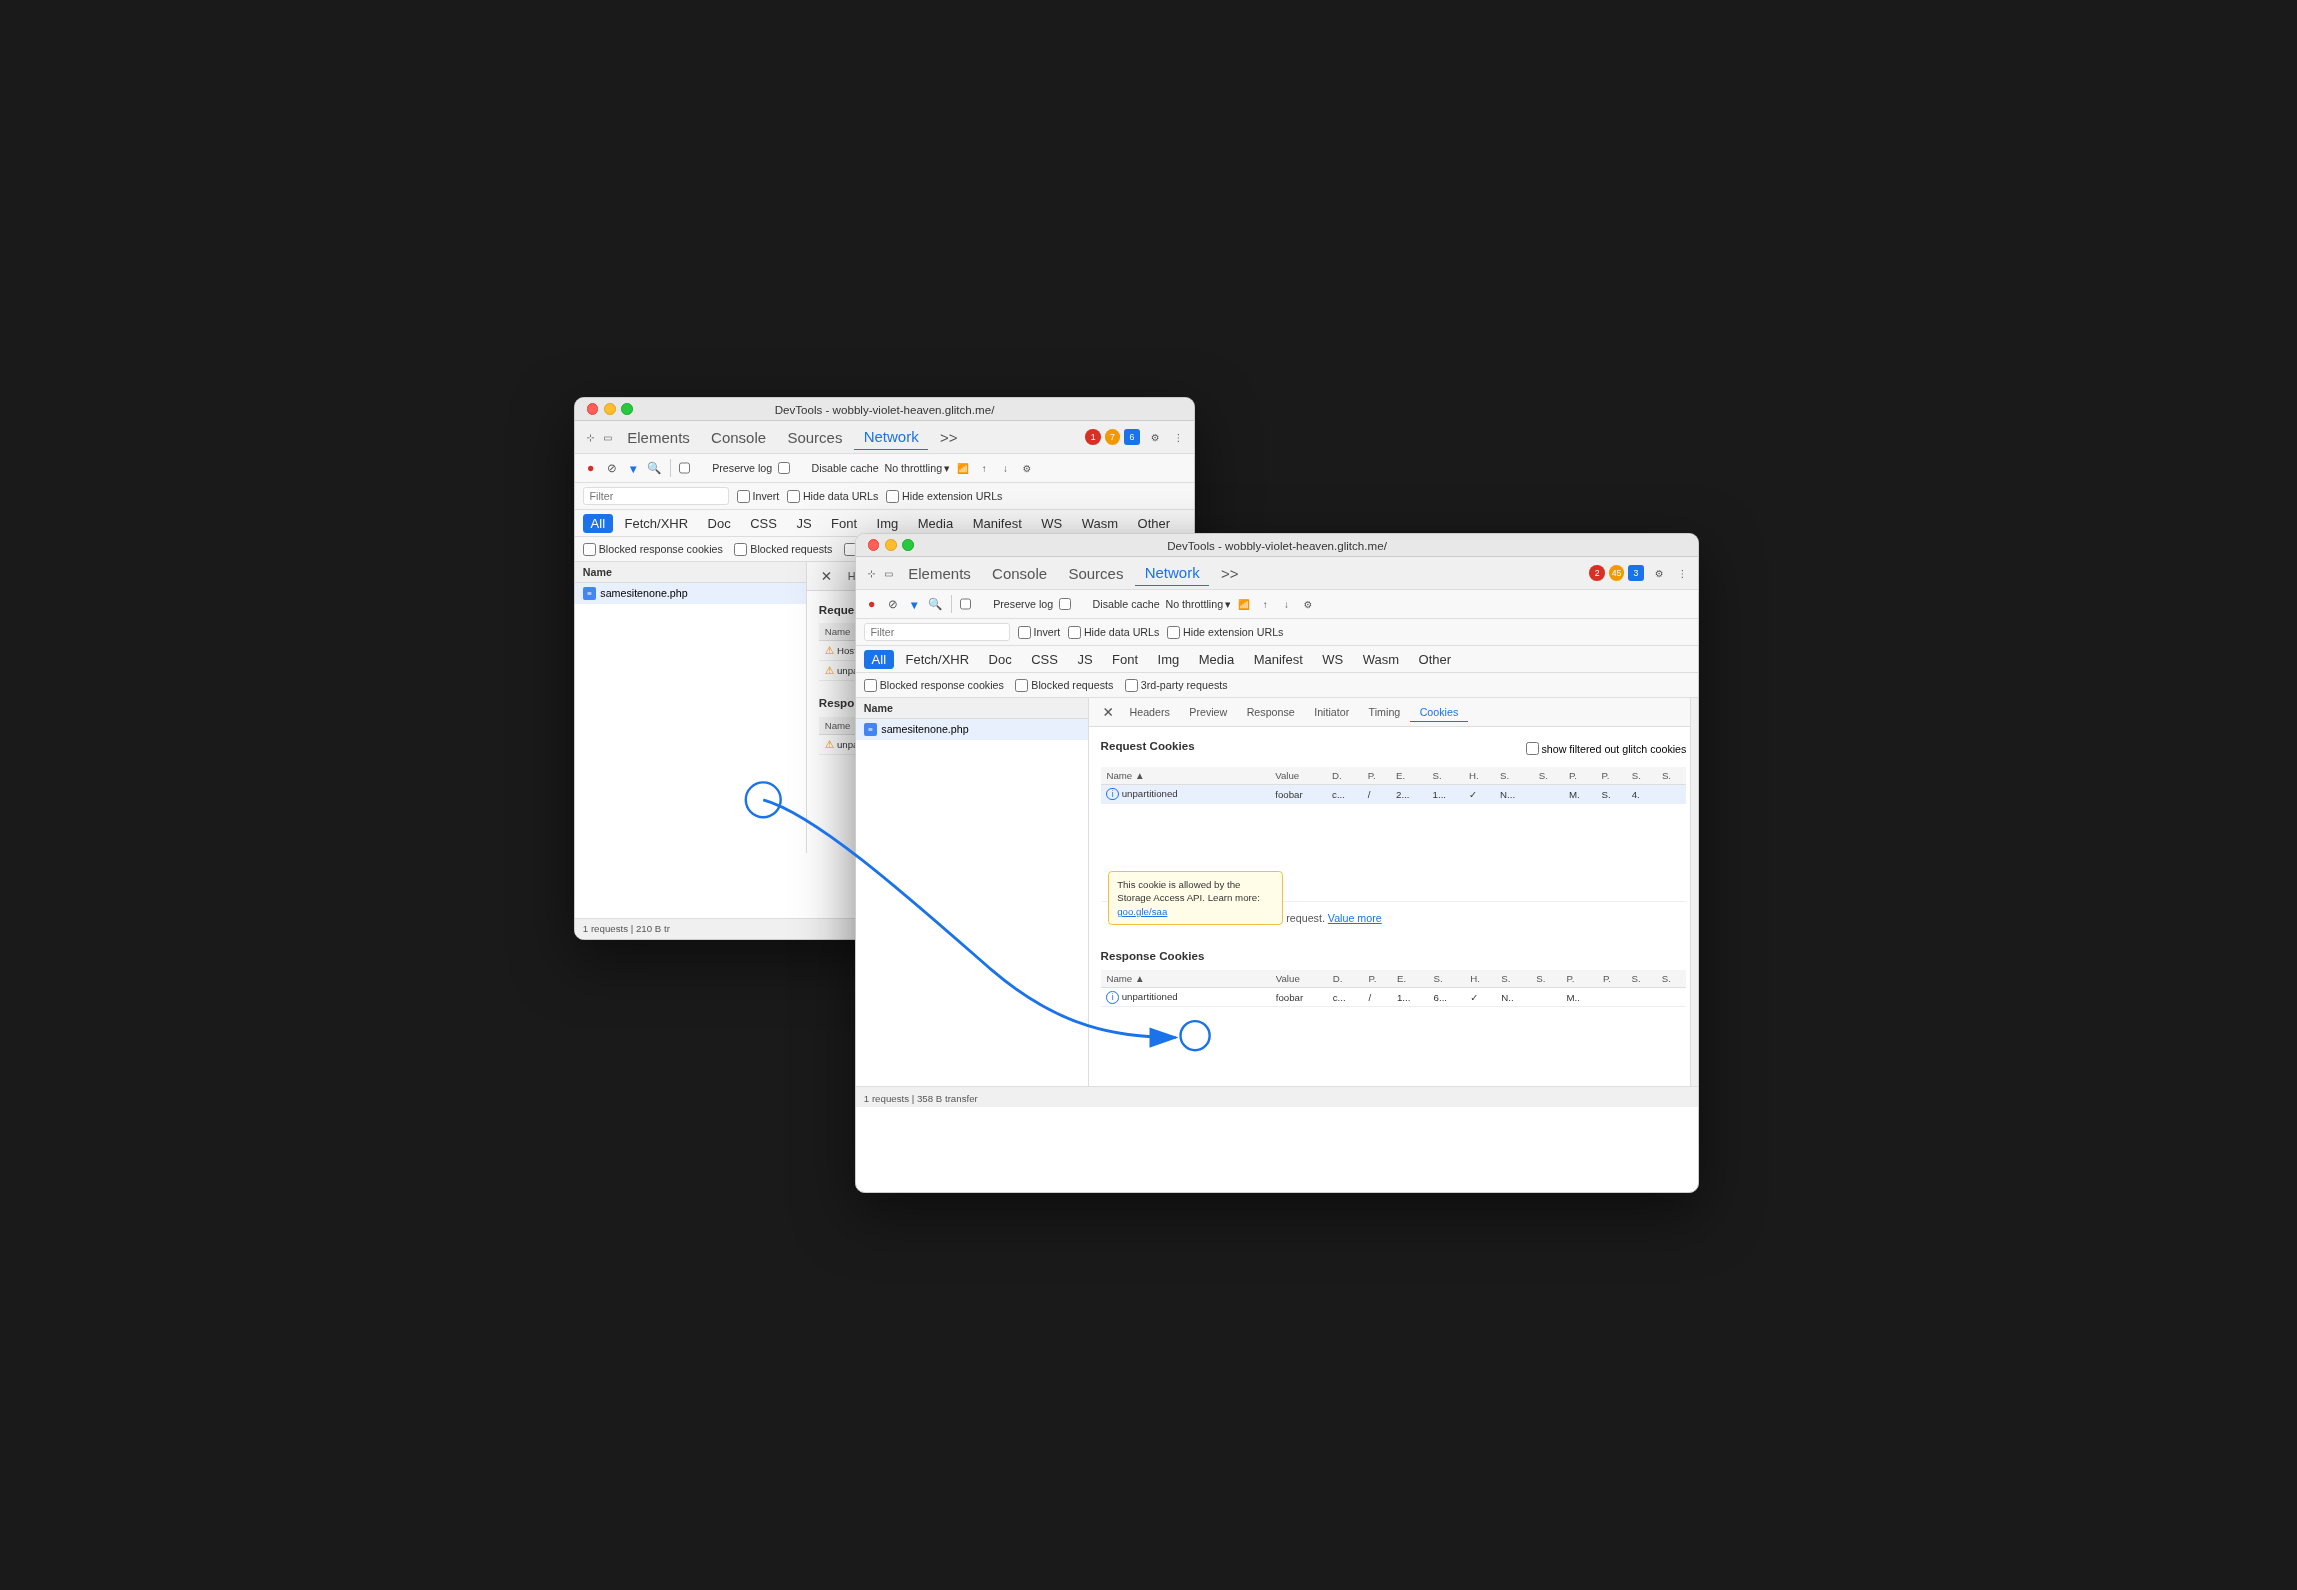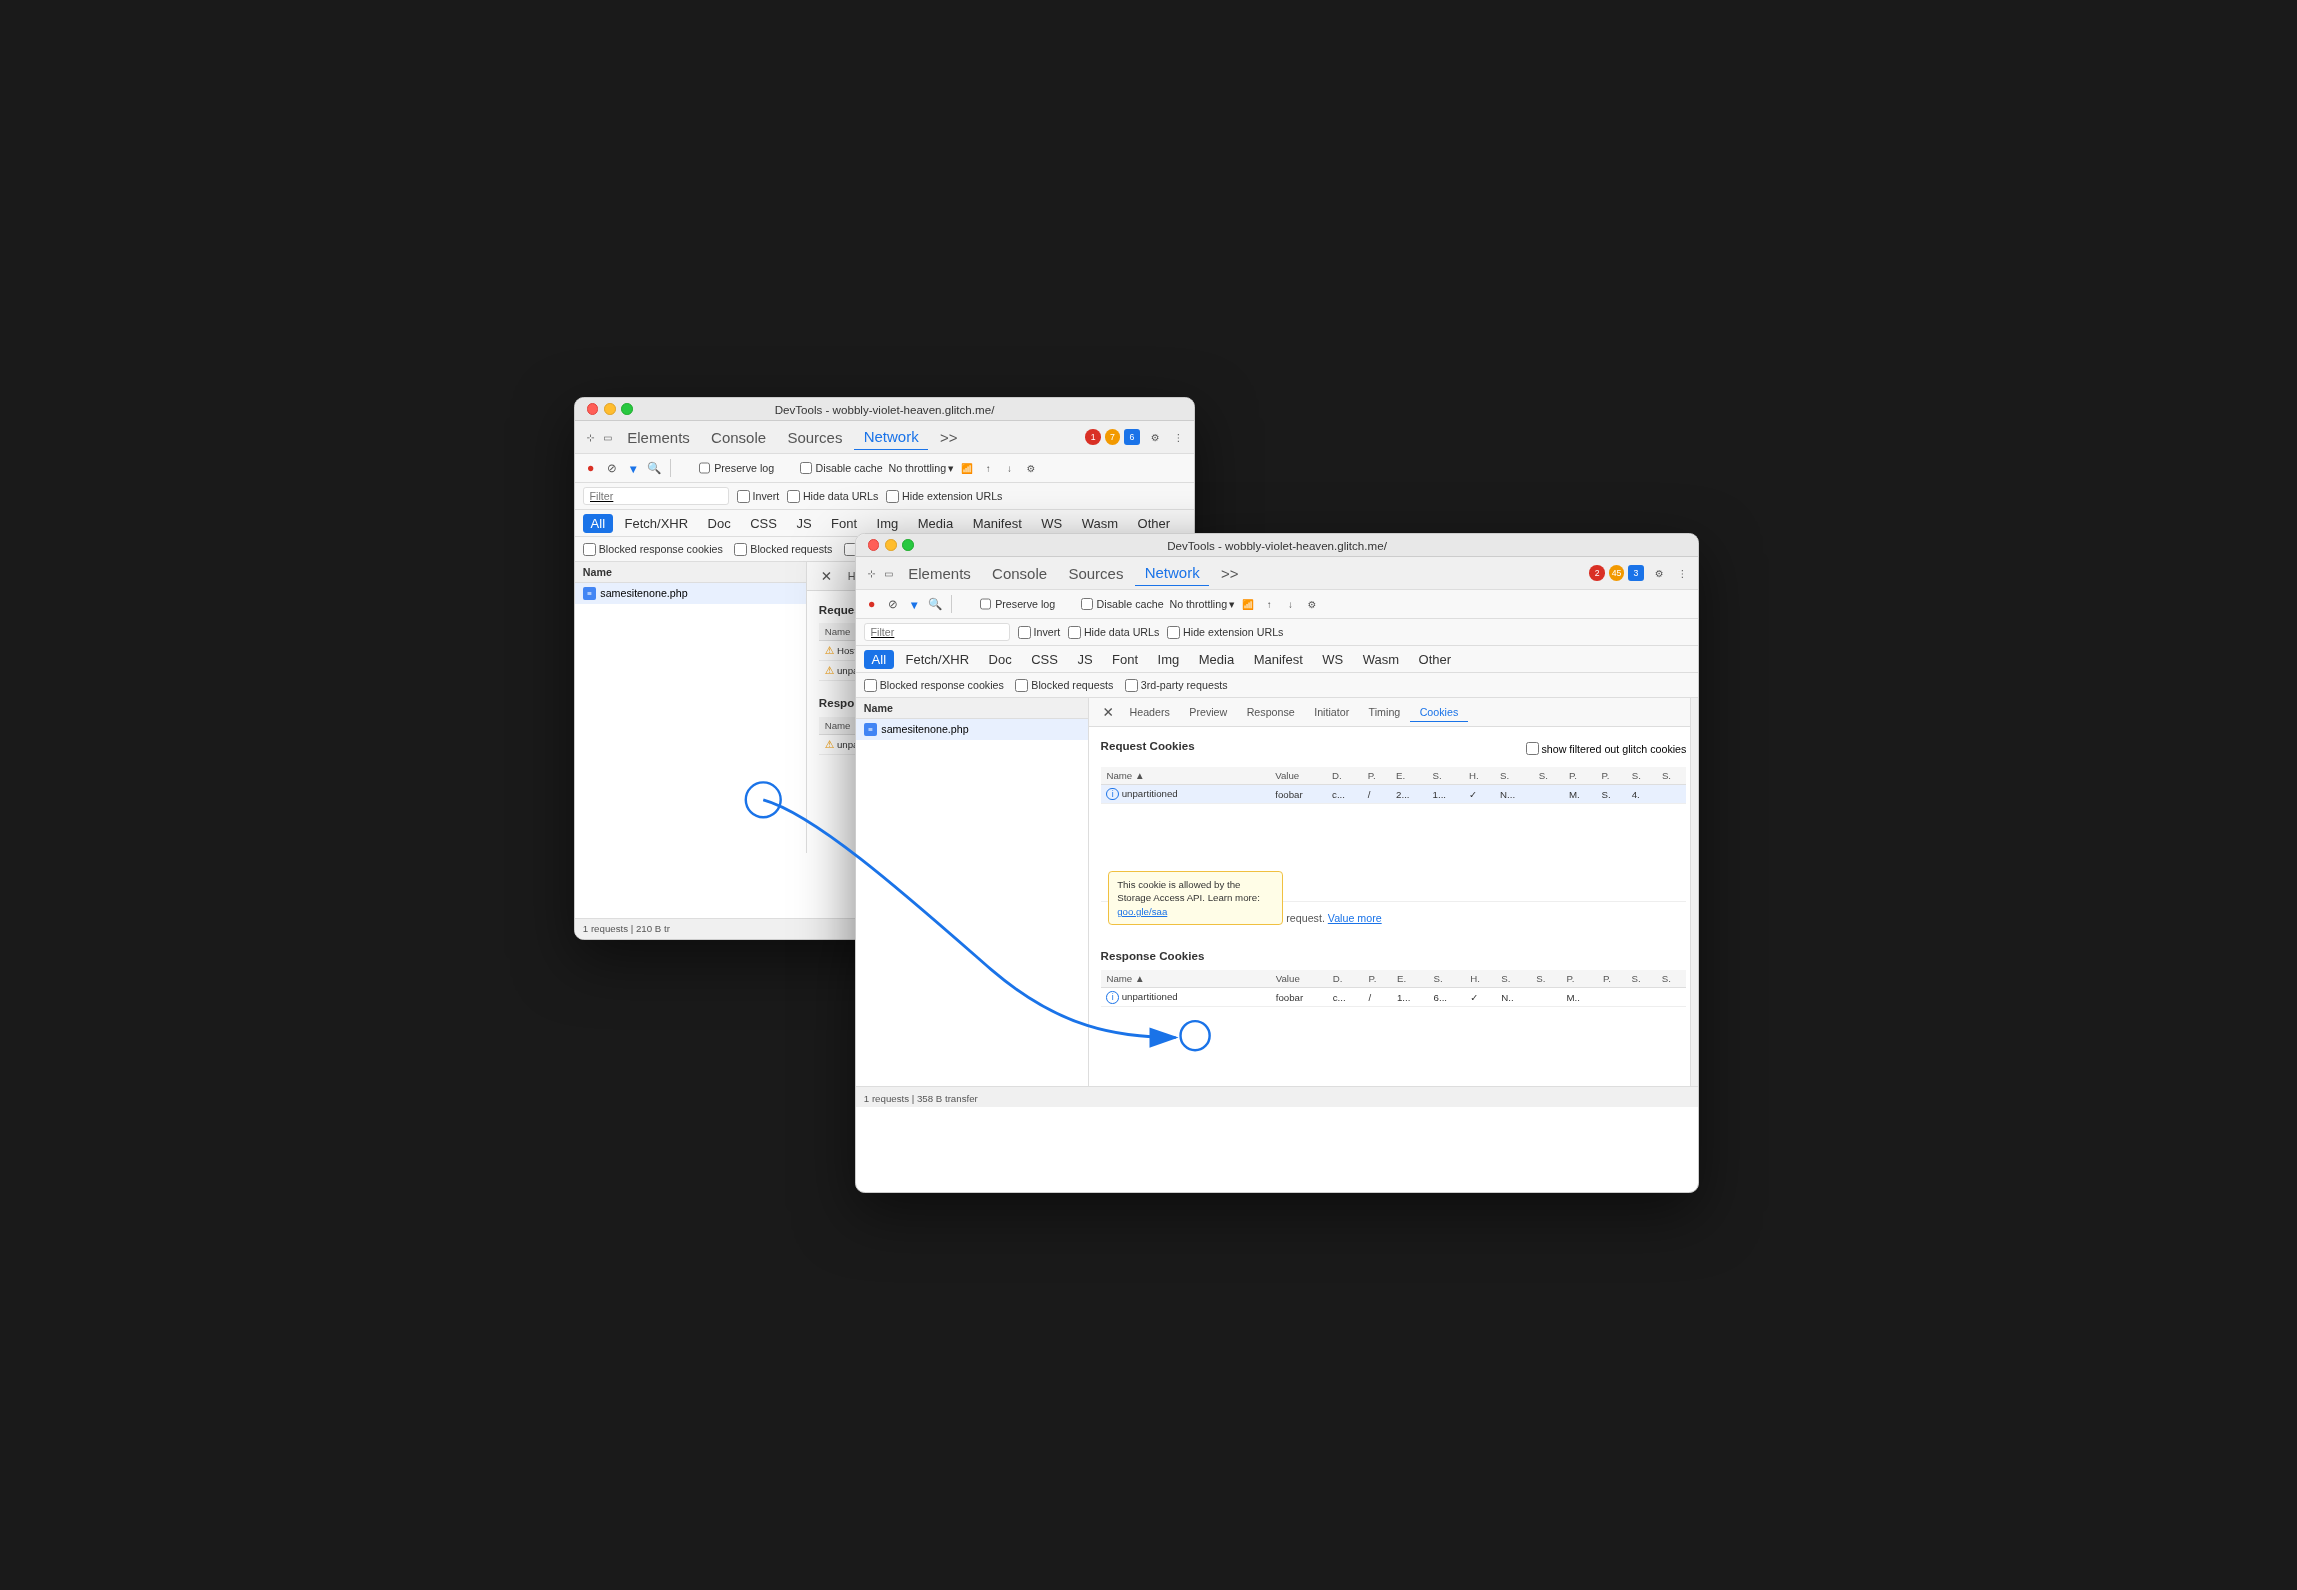--- a/index.html
+++ b/index.html
@@ -129,24 +129,23 @@
       justify-content: center;
       cursor: pointer;
       color: #555;
       font-size: 11.6px;
     }
     .nt-icon.red-icon { color: #d93025; }
     .nt-divider { width: 1px; background: #ccc; height: 17.5px; margin: 0 1.9px; }
     .nt-checkbox-row {
       display: flex;
       align-items: center;
-      gap: 4px;
-      font-size: 10.7px;
-      color: #333;
-      margin-left: 20px;
+      gap: 22px;
+      font-size: 10.7px;
+      color: #333;
     }
     .nt-checkbox-row input[type=checkbox] { width: 11.6px; height: 11.6px; }
     .throttle-select {
       display: flex;
       align-items: center;
       gap: 1.9px;
       font-size: 10.7px;
       color: #333;
       cursor: pointer;
     }
@@ -162,21 +161,20 @@
       gap: 7.8px;
     }
     .filter-input {
       border: 1px solid #ddd;
       border-radius: 2.9px;
       padding: 1.9px 5.8px;
       font-size: 10.7px;
       width: 146px;
       outline: none;
       background: white;
-      text-decoration: underline;
     }
     .filter-checkbox {
       display: flex;
       align-items: center;
       gap: 2.9px;
       font-size: 10.7px;
       color: #333;
     }
 
     

